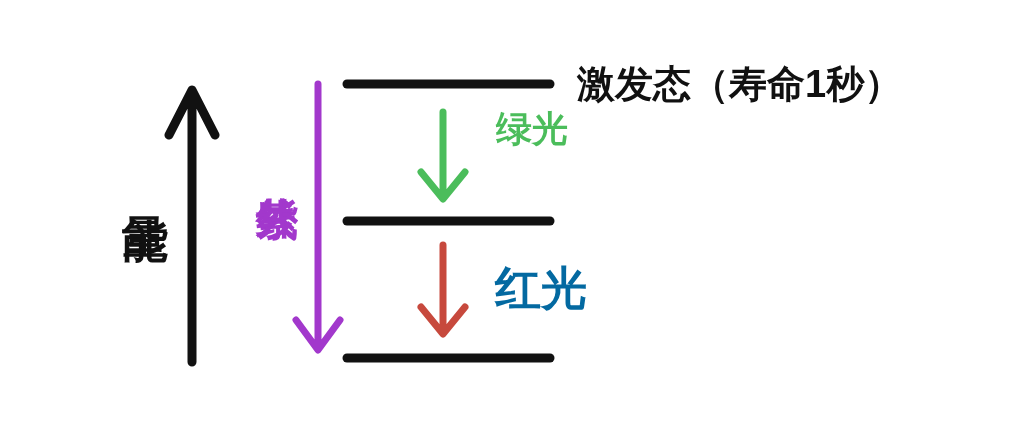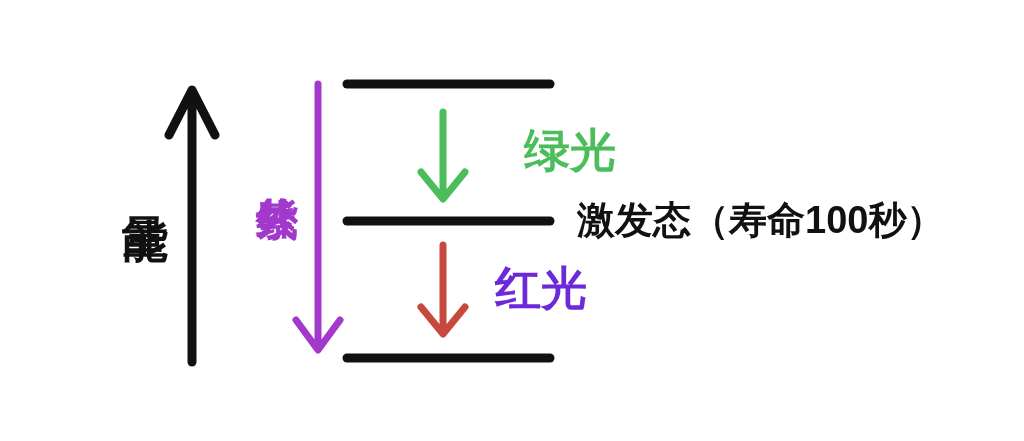--- a/index.html
+++ b/index.html
@@ -23,21 +23,21 @@
     white-space: nowrap;
     user-select: none;
   }
   .lbl-vert {
     writing-mode: vertical-rl;
     text-orientation: upright;
     letter-spacing: 1px;
   }
   .lbl-energy   { left: 123px; top: 179px; font-size: 46px; }
   .lbl-uv       { left: 256px; top: 163px; font-size: 42px; }
-  .lbl-green    { left: 496px; top: 127px; font-size: 46px; margin-left: 28px; }
+  .lbl-green    { left: 496px; top: 111px; font-size: 36px; }
   .lbl-red      { left: 495px; top: 265px; font-size: 46px; }
   .lbl-level    { font-size: 38px; color: #111111; left: 577px; }
   .lbl-level-1  { top: 65px; }
   .lbl-level-2  { top: 201px; }
   .lbl-level-3  { top: 339px; }
 </style>
 </head>
 <body>
 
 <div class="stage">
@@ -56,19 +56,19 @@
 
     <path d="M443,245 L443,331 M421,307 L443,334 L465,307" fill="none" stroke-width="7" stroke-linecap="round" stroke-linejoin="round" stroke="#c7493d"></path>
   </svg>
 
   <div class="lbl lbl-vert lbl-energy" style="color: rgb(17, 17, 17);">能量</div>
 
   <div class="lbl lbl-vert lbl-uv" style="color: rgb(162, 56, 204);">紫外线</div>
 
   <div class="lbl lbl-green" style="color: rgb(75, 189, 91);">绿光</div>
 
-  <div class="lbl lbl-red" style="color: #6d28d9;">红光</div>
+  <div class="lbl lbl-red" style="color: #0369a1;">红光</div>
 
+  <div class="lbl lbl-level lbl-level-1">激发态（寿命1秒）</div>
 
-  <div class="lbl lbl-level lbl-level-2">激发态（寿命100秒）</div>
 
 
 </div>
 
 </body></html>

